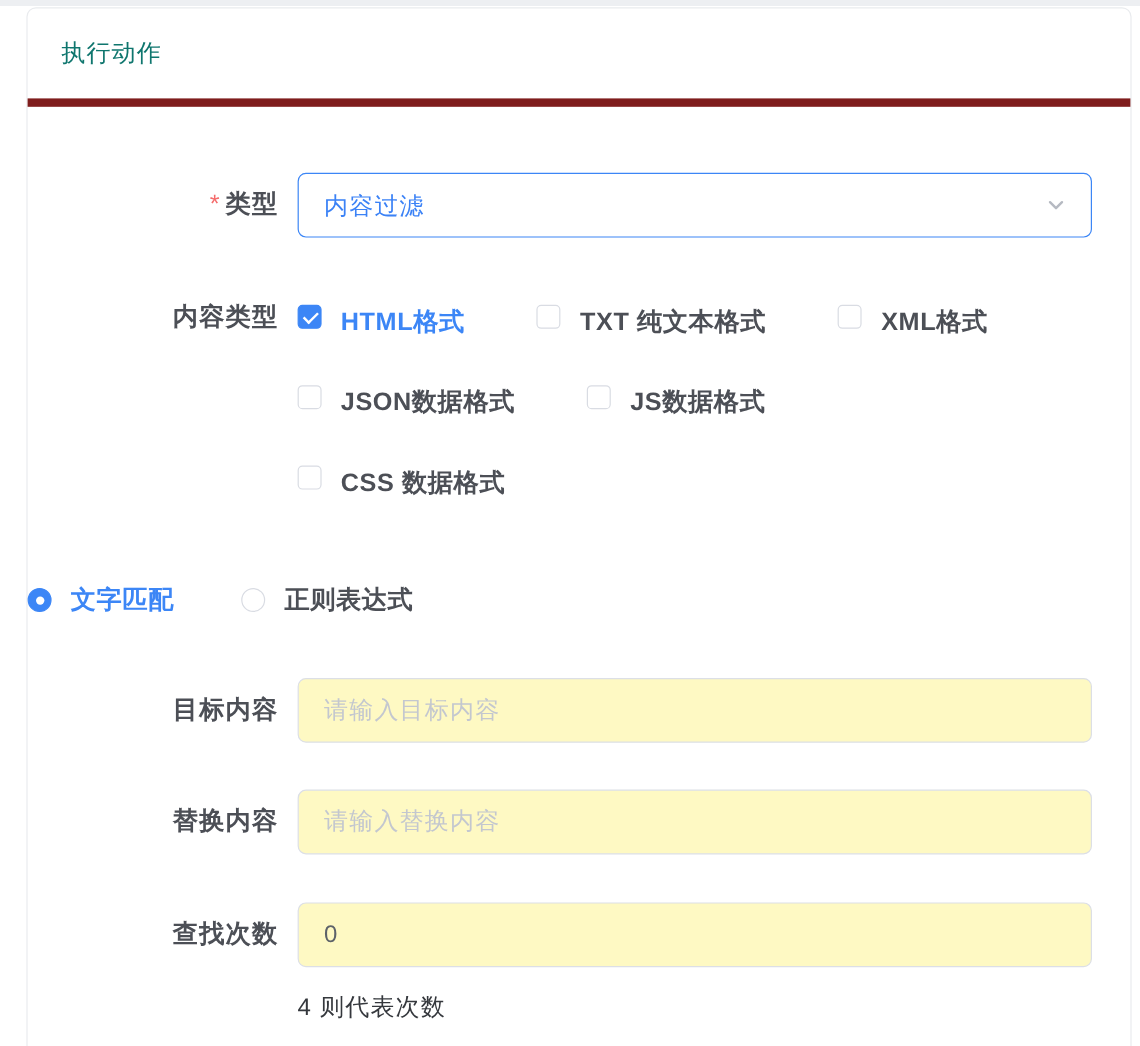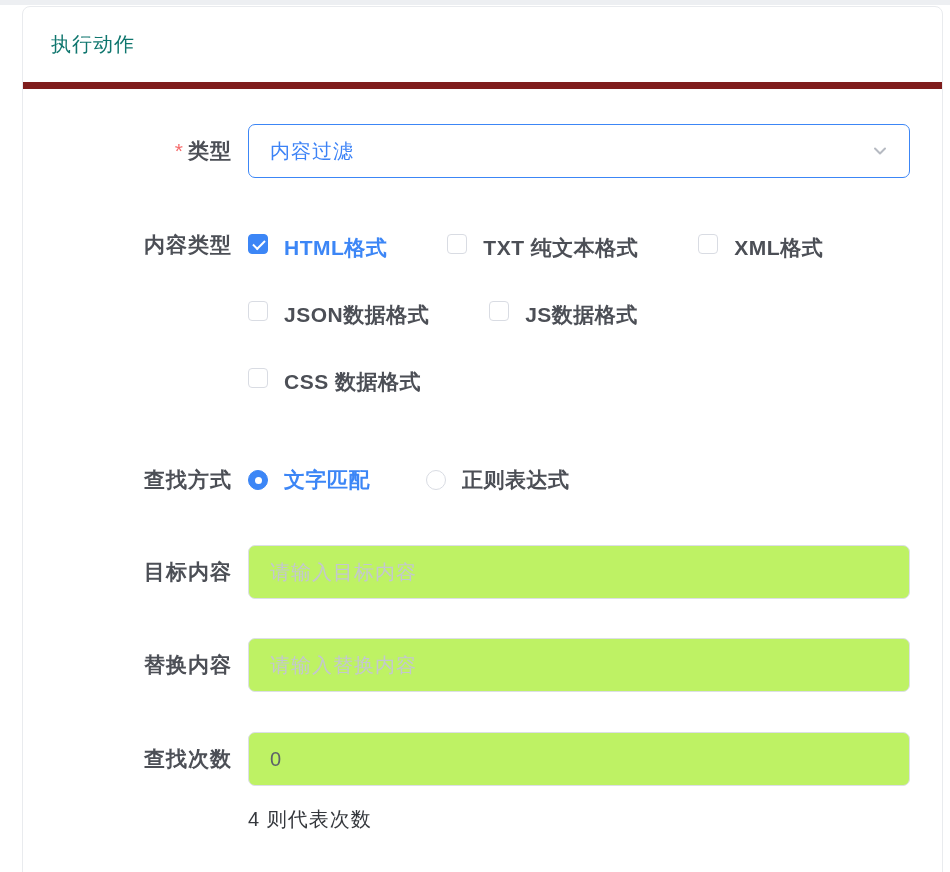--- a/index.html
+++ b/index.html
@@ -42,21 +42,21 @@
     text-align: right;
     font-size: 21px;
     font-weight: 600;
     color: #4c4f56;
     letter-spacing: 1px;
     white-space: nowrap;
   }
   .required-mark { color: #f56c6c; margin-right: 4px; font-weight: 400; }
 
   
-  .row-type { margin-bottom: 56px; }
+  .row-type { margin-bottom: 56px; margin-top: 20px; }
   .row-type .form-label { line-height: 54px; }
   .select-box {
     position: relative;
     width: 662px; height: 54px;
     border: 1.5px solid #3c86f6;
     border-radius: 7px;
     background: #fff;
     display: flex; align-items: center;
     padding: 0 44px 0 21px;
     cursor: pointer;
@@ -153,21 +153,21 @@
 
   
   .row-input .form-label { line-height: 54px; }
   .row-target { margin-bottom: 39px; }
   .row-replace { margin-bottom: 40px; }
   .row-count { margin-bottom: 0; }
   .text-input {
     width: 662px; height: 54px;
     border: 1px solid #dcdfe6;
     border-radius: 7px;
-    background: #bef264;
+    background: #fef9c3;
     padding: 0 21px;
     font-size: 20px;
     color: #5d6269;
     font-family: "Liberation Sans", "DejaVu Sans", sans-serif;
     letter-spacing: 1px;
     outline: none;
   }
   .text-input::placeholder { color: #c3c7cf; opacity: 1; }
 
   .helper-row { display: flex; }
@@ -236,21 +236,20 @@
         <div class="cbx-row">
           <div class="cbx-item">
             <span class="cbx"></span>
             <span class="cbx-label">CSS 数据格式</span>
           </div>
         </div>
       </div>
     </div>
 
     <div class="form-item row-find-method">
-      <div class="form-label">查找方式</div>
       <div class="radio-group">
         <div class="radio-item selected">
           <span class="radio"></span>
           <span class="radio-label">文字匹配</span>
         </div>
         <div class="radio-item">
           <span class="radio"></span>
           <span class="radio-label">正则表达式</span>
         </div>
       </div>

